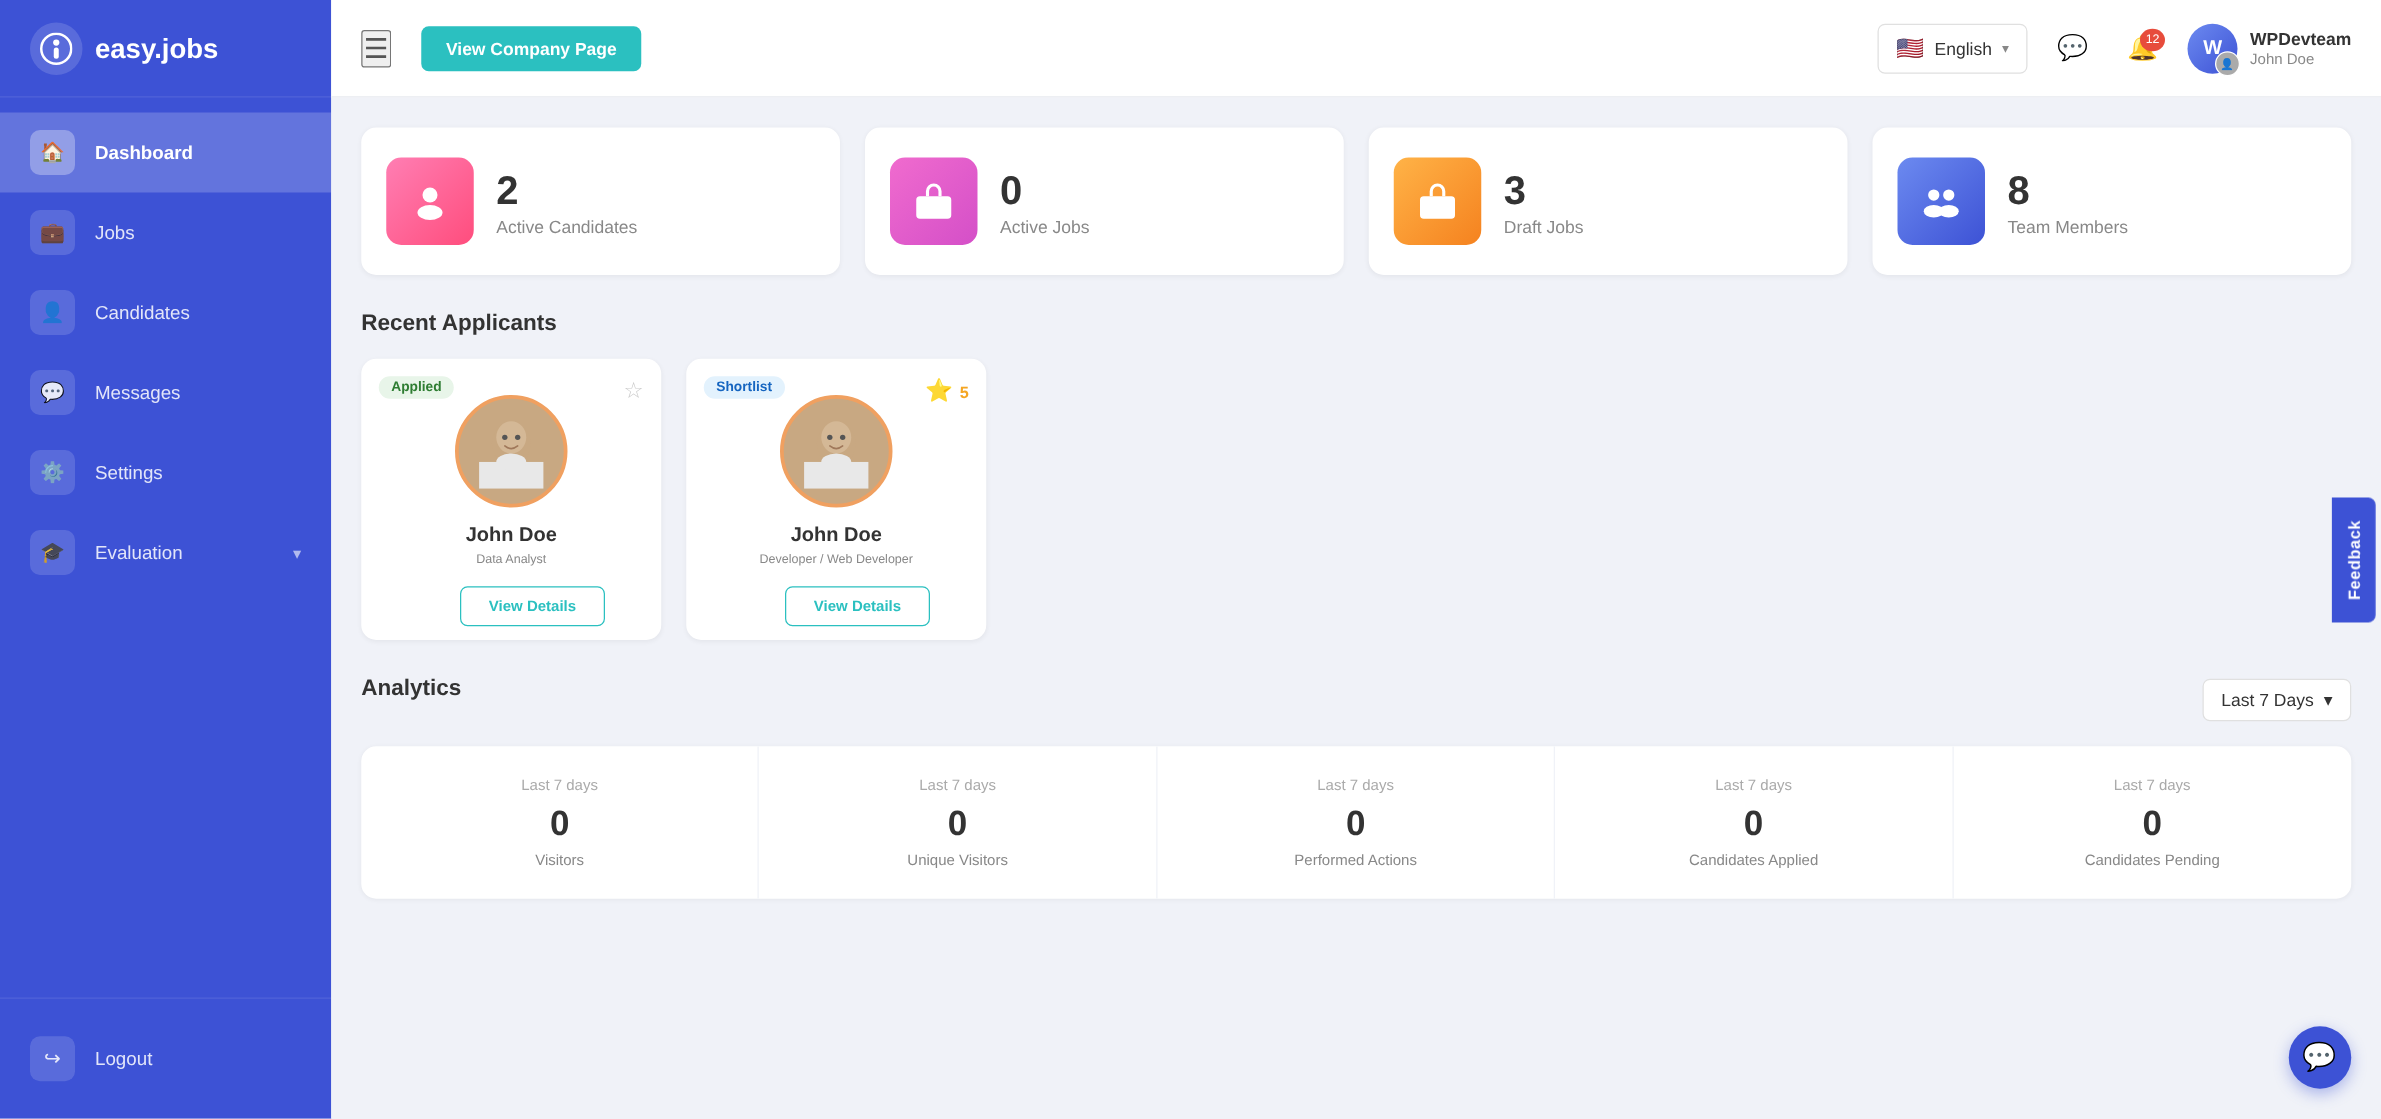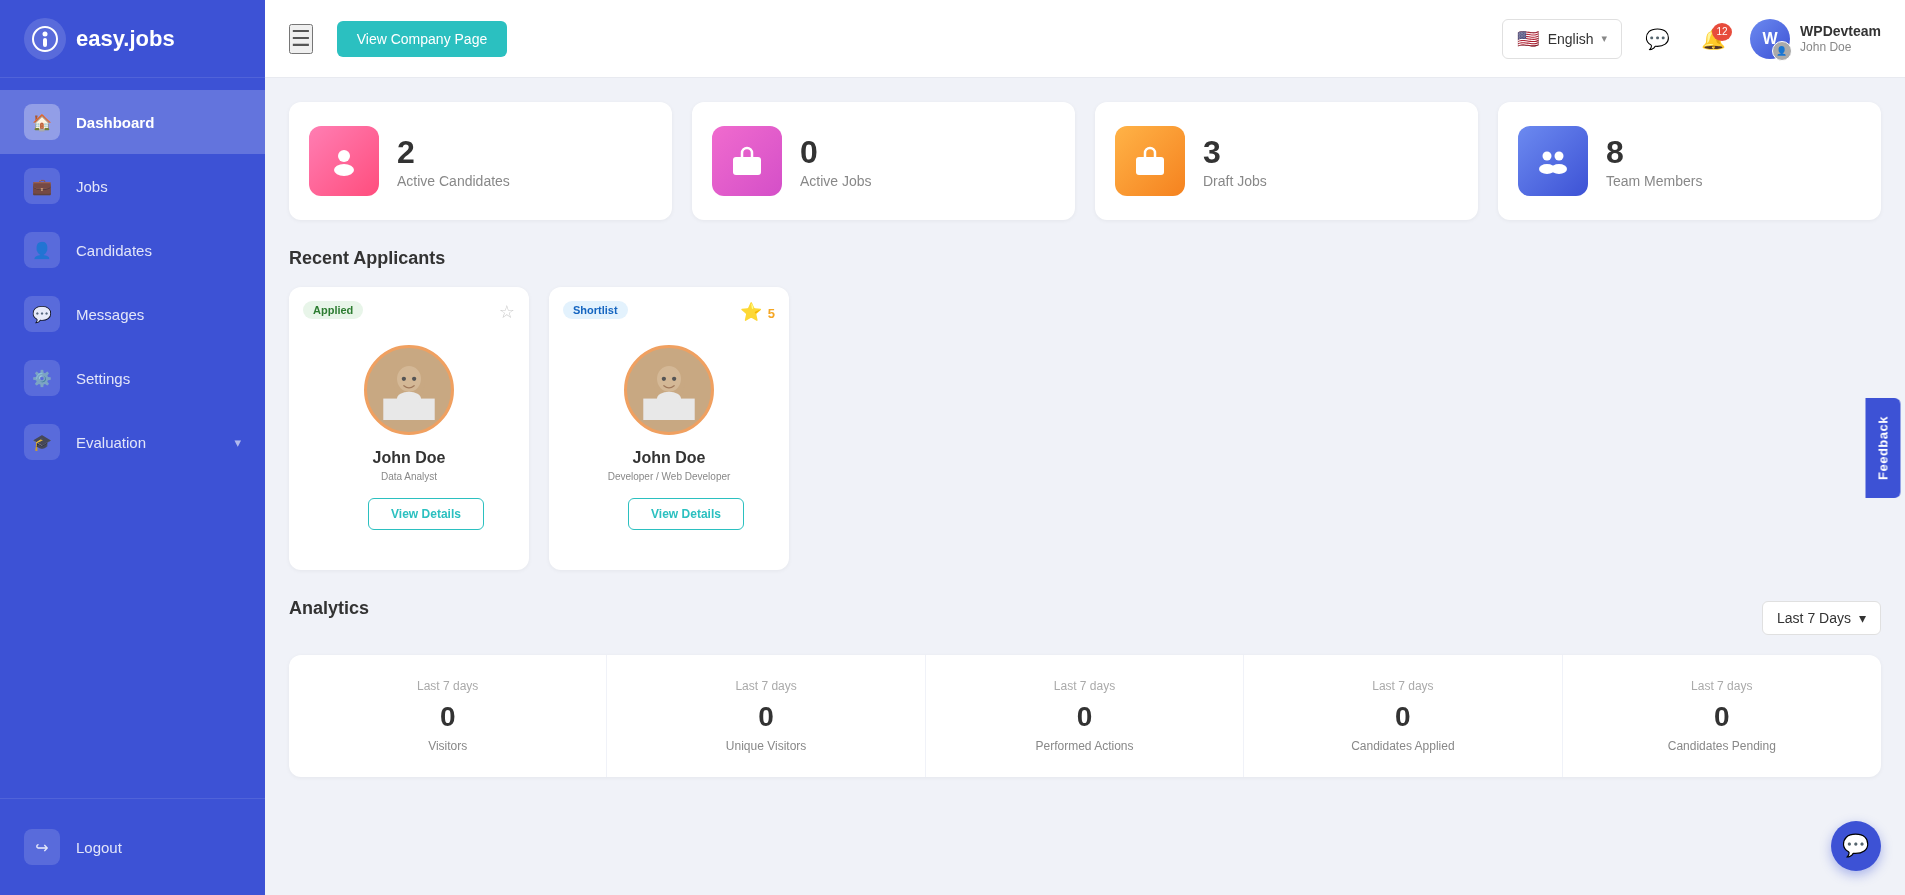--- a/index.html
+++ b/index.html
@@ -83,21 +83,21 @@
       border-bottom: 1px solid #e8eaf0;
     }
     .header-menu-icon { font-size: 22px; color: #555; cursor: pointer; margin-right: 8px; }
     .view-company-btn {
       background: #2bc0c0;
       color: #fff;
       border: none;
       border-radius: 6px;
       padding: 10px 20px;
       font-size: 14px;
-      font-weight: 400;
+      font-weight: 700;
       cursor: pointer;
     }
     .header-spacer { flex: 1; }
     .lang-selector {
       display: flex; align-items: center; gap: 8px;
       border: 1px solid #e0e0e0;
       border-radius: 6px;
       padding: 8px 14px;
       cursor: pointer;
       font-size: 14px;
@@ -179,21 +179,21 @@
     
     .section-title { font-size: 18px; font-weight: 700; color: #333; margin-bottom: 18px; }
     .applicants-grid {
       display: flex;
       gap: 20px;
       margin-bottom: 28px;
     }
     .applicant-card {
       background: #fff;
       border-radius: 12px;
-      padding: 40px 20px;
+      padding: 11px 20px;
       text-align: center;
       width: 240px;
       box-shadow: 0 1px 4px rgba(0,0,0,0.05);
       position: relative;
     }
     .applicant-badge {
       position: absolute; top: 14px; left: 14px;
       background: #e8f5e9; color: #2e7d32;
       font-size: 11px; font-weight: 600;
       padding: 3px 10px; border-radius: 20px;

